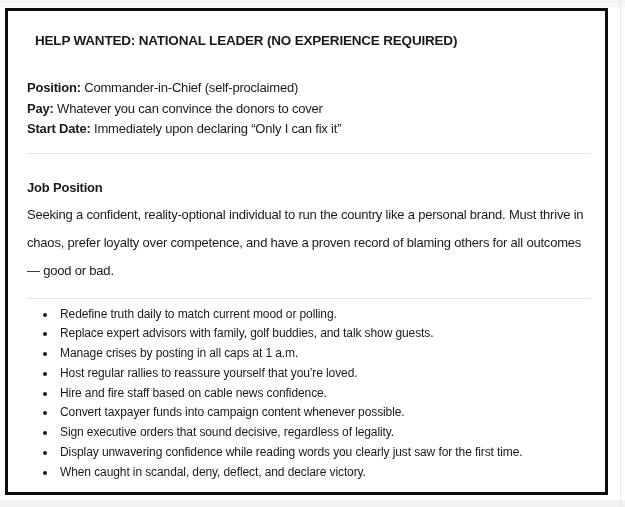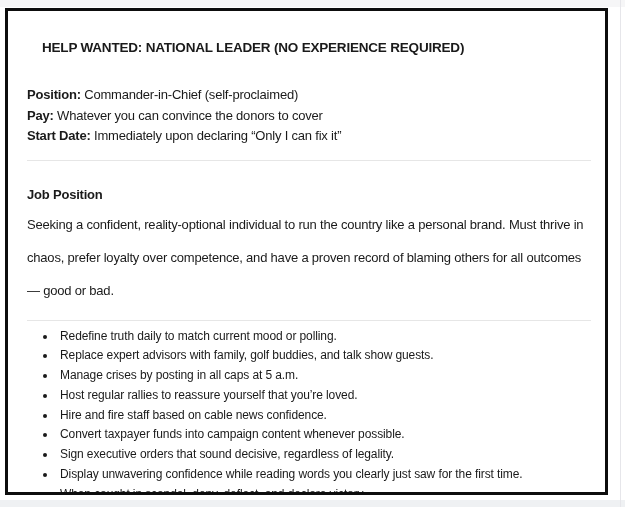--- a/index.html
+++ b/index.html
@@ -42,21 +42,21 @@
     border: 3px solid #0d0d0d;
     background: #ffffff;
     padding: 13px 14px 0 19px;
     overflow: hidden;
     letter-spacing: -0.2px;
   }
   .title {
     font-size: 13.5px;
     font-weight: 700;
     line-height: 18px;
-    margin: 15px;
+    margin: 8px;
   }
   .meta {
     margin-top: 28px;
   }
   .meta-row {
     font-size: 13px;
     line-height: 20.5px;
   }
   .meta-label {
     font-weight: 700;
@@ -67,21 +67,21 @@
     margin-top: 13px;
   }
   .section-heading {
     font-size: 13px;
     font-weight: 700;
     line-height: 16px;
     margin: 26px 0 0 0;
   }
   .summary-text {
     font-size: 13px;
-    line-height: 33px;
+    line-height: 28px;
     margin: 5px 0 0 0;
     max-width: 562px;
   }
   .resp-list {
     margin: 6px 0 0 0;
     padding: 0 0 0 30px;
     list-style: disc;
   }
   .resp-list li {
     font-size: 12px;
@@ -122,21 +122,21 @@
     <h2 class="section-heading">Job Position</h2>
     <p class="summary-text">Seeking a confident, reality-optional individual to run the country like a personal brand. Must thrive in chaos, prefer loyalty over competence, and have a proven record of blaming others for all outcomes — good or bad.</p>
   </div>
 
   <div class="divider"></div>
 
   <div>
     <ul class="resp-list">
       <li>Redefine truth daily to match current mood or polling.</li>
       <li>Replace expert advisors with family, golf buddies, and talk show guests.</li>
-      <li>Manage crises by posting in all caps at 5 a.m.</li>
+      <li>Manage crises by posting in all caps at 1 a.m.</li>
       <li>Host regular rallies to reassure yourself that you’re loved.</li>
       <li>Hire and fire staff based on cable news confidence.</li>
       <li>Convert taxpayer funds into campaign content whenever possible.</li>
       <li>Sign executive orders that sound decisive, regardless of legality.</li>
       <li>Display unwavering confidence while reading words you clearly just saw for the first time.</li>
       <li>When caught in scandal, deny, deflect, and declare victory.</li>
     </ul>
   </div>
 
 </div>

